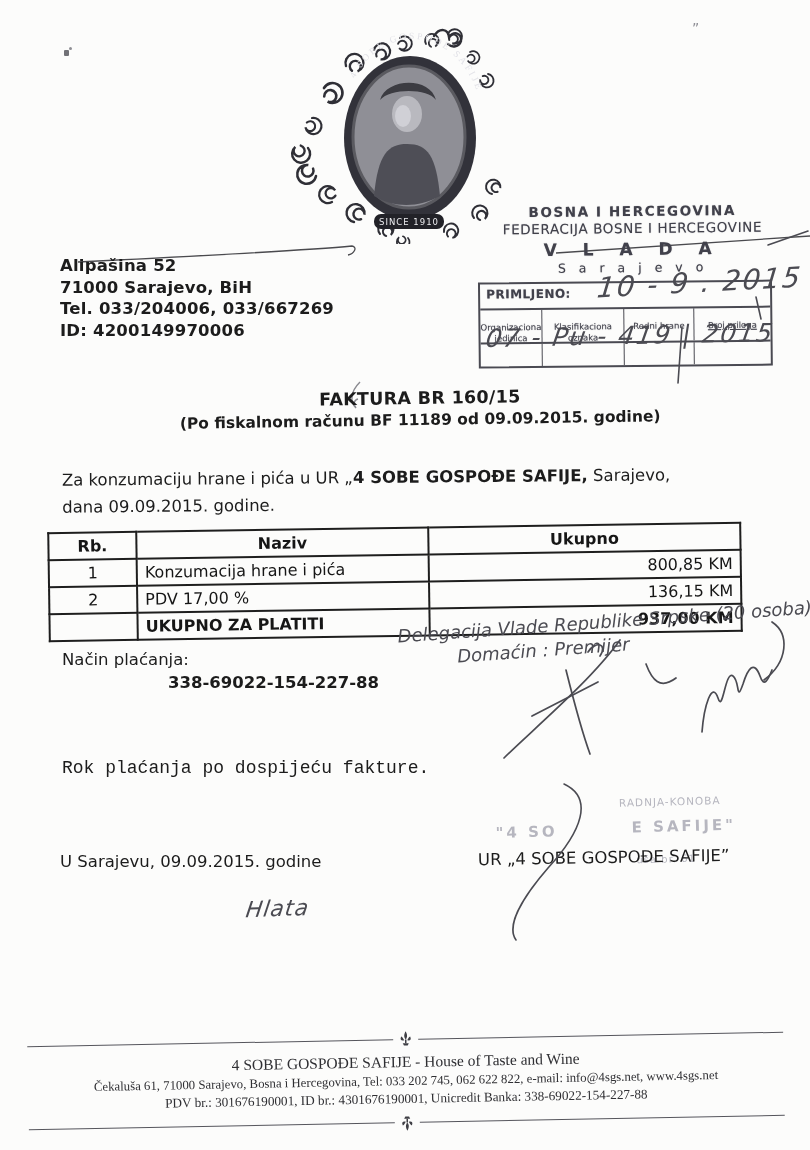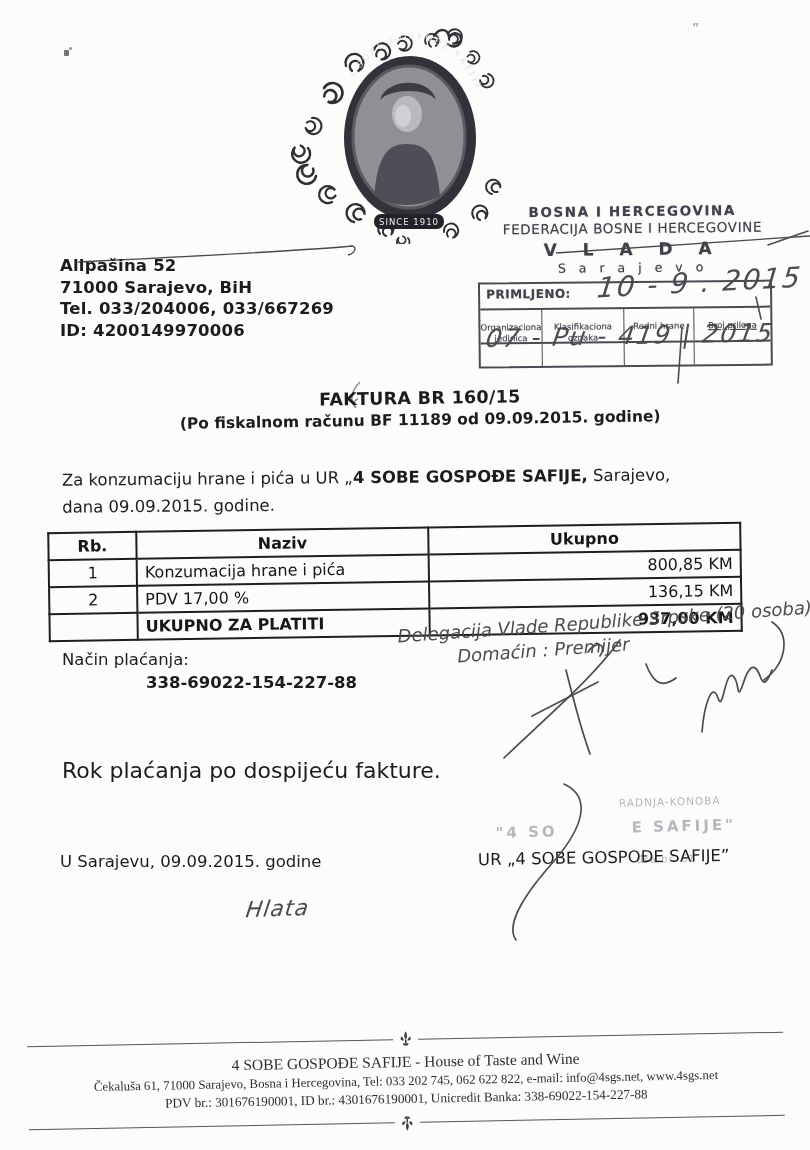--- a/index.html
+++ b/index.html
@@ -57,22 +57,22 @@
          transform:rotate(-.85deg);font-size:16px;color:#161616;}
   .items th,.items td{border:2px solid #1e1e1e;padding:1px 7px;height:23px;}
   .items th{font-weight:bold;text-align:center;}
   .items .cnum{text-align:center;width:72px;}
   .items .amt{text-align:right;width:296px;}
   .items .b{font-weight:bold;}
 
   
   .payment{position:absolute;left:62px;top:648px;font-size:16.5px;line-height:23px;}
   .payment .p2{font-weight:bold;}
-  .payment .p3{font-weight:bold;margin-left:84px;}
-  .rok{position:absolute;left:62px;top:758px;font-size:22px;}
+  .payment .p3{font-weight:bold;margin-left:106px;}
+  .rok{position:absolute;left:62px;top:758px;font-size:18px;font-family:Liberation Mono, monospace;}
 
   
   .place-date{position:absolute;left:60px;top:852px;font-size:16.5px;}
   .company{position:absolute;left:478px;top:848px;font-size:16.5px;transform:rotate(-1deg);white-space:nowrap;}
 
   
   .ghost{position:absolute;left:492px;top:796px;width:310px;height:95px;color:#b6b6bf;transform:rotate(-1.5deg);}
   .ghost div{position:absolute;white-space:nowrap;}
   .ghost .g1{left:128px;top:0;font-size:10.5px;letter-spacing:1px;}
   .ghost .g2{left:4px;top:24px;font-size:15px;font-weight:bold;letter-spacing:3px;}

